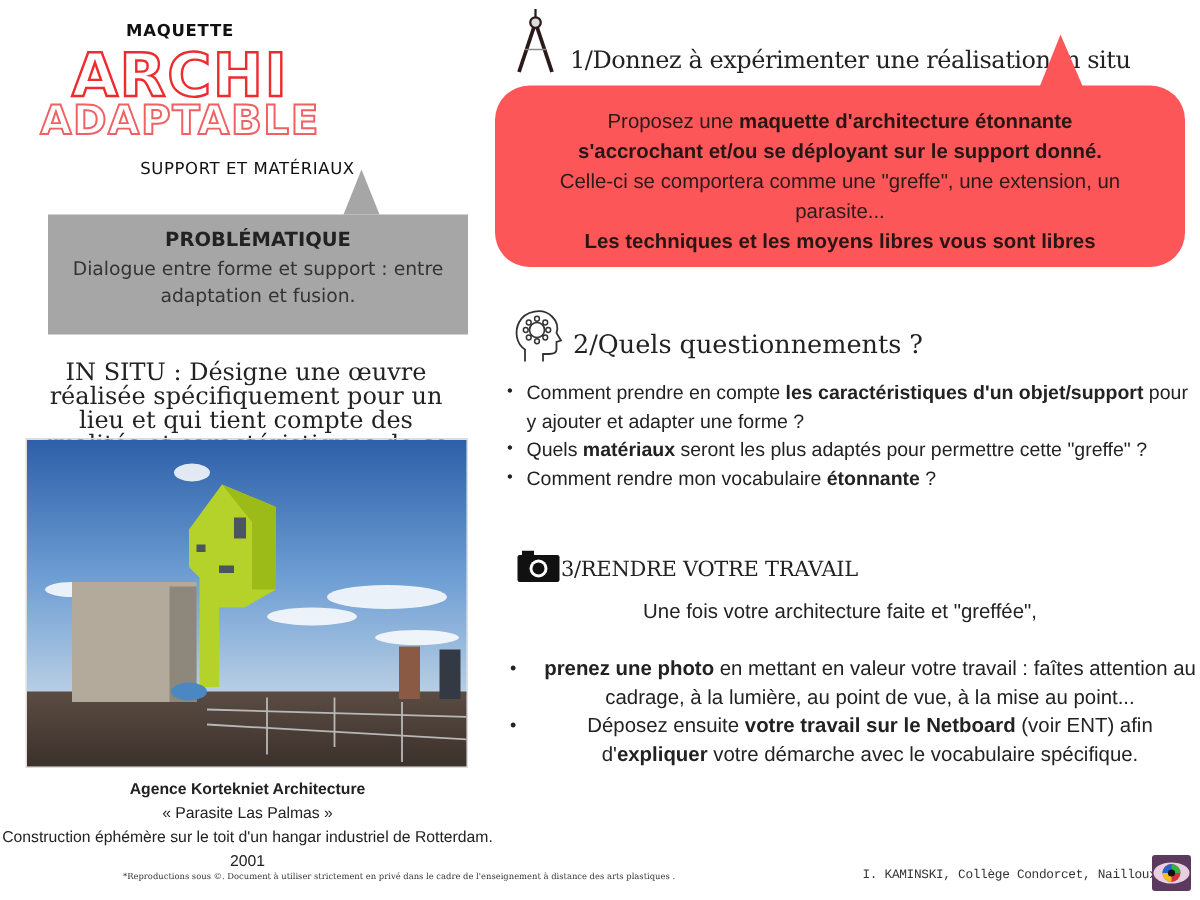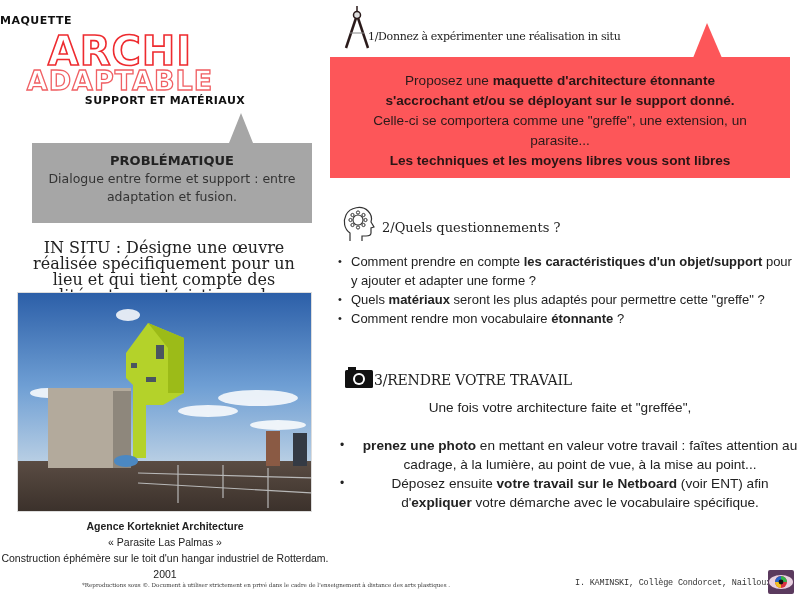--- a/index.html
+++ b/index.html
@@ -1,25 +1,25 @@
 <!DOCTYPE html>
 <html><head>
 <meta charset="utf-8">
 <style>
   * { margin:0; padding:0; box-sizing:border-box; }
   html, body { width:800px; height:600px; background:#ffffff; overflow:hidden; }
   body { position:relative; font-family:"Liberation Sans", sans-serif; color:#222; }
   .abs { position:absolute; }
 
   
-  #kicker { left:0; width:240px; top:14px; font-family:"DejaVu Sans", sans-serif; font-weight:bold; font-size:11px; letter-spacing:0.5px; color:#111; }
+  #kicker { left:0; width:240px; top:14px; text-align:center; font-family:"DejaVu Sans", sans-serif; font-weight:bold; font-size:11px; letter-spacing:0.5px; color:#111; }
   .outline-title { left:0; width:240px; text-align:center; font-family:"DejaVu Sans", sans-serif; font-weight:bold; color:#fff; -webkit-text-stroke:1.6px #ee2b2f; letter-spacing:1px; }
   #title1 { top:30px; font-size:40px; line-height:42px; }
   #title2 { top:66px; font-size:27px; line-height:30px; -webkit-text-stroke:1.3px #f06064; }
-  #subtitle { left:0; width:320px; top:94px; text-align:center; font-family:"DejaVu Sans", sans-serif; font-size:11px; letter-spacing:0.4px; color:#111; padding-left:10px;font-weight:bold; }
+  #subtitle { left:0; width:320px; top:106px; text-align:center; font-family:"DejaVu Sans", sans-serif; font-size:11px; letter-spacing:0.4px; color:#111; padding-left:10px; }
 
   #gray-box { left:32px; top:143px; width:280px; height:80px; background:#a6a6a6; text-align:center; padding-top:9px; }
   #gray-tri { left:229px; top:113px; width:0; height:0; border-left:12px solid transparent; border-right:12px solid transparent; border-bottom:30px solid #a6a6a6; }
   #prob-title { font-family:"DejaVu Sans", sans-serif; font-weight:bold; font-size:13px; color:#222; line-height:18px; }
   #prob-text { font-family:"DejaVu Sans", sans-serif; font-size:12.5px; color:#333; line-height:18px; padding:0 6px; }
 
   #insitu { left:18px; top:240px; width:292px; text-align:center; font-family:"DejaVu Serif", serif; font-size:16px; line-height:16px; color:#222; }
 
   #photo { left:17px; top:292px; width:295px; height:220px; overflow:hidden; border:1px solid #ddd; }
   #photo svg { display:block; }
@@ -27,27 +27,27 @@
   #caption { left:0; width:330px; top:518px; text-align:center; font-family:Liberation Sans, sans-serif; font-size:10.5px; line-height:16px; color:#222; }
   #cap-title { font-weight:bold; }
 
   #disclaimer { left:82px; top:582px; font-family:"DejaVu Serif", serif; font-size:5.6px; color:#333; white-space:nowrap; }
   #author { left:575px; top:578px; font-family:Liberation Mono, monospace; font-size:8.5px; color:#333; white-space:nowrap; letter-spacing:-0.2px; }
   #eye-logo { left:768px; top:570px; width:26px; height:24px; border-radius:2px; overflow:hidden; }
 
   
   .section-head { font-family:"DejaVu Serif", serif; color:#222; white-space:nowrap; }
   #s1-icon { left:342px; top:6px; width:30px; height:44px; }
-  #s1-title { left:368px; top:30px; font-size:11px; letter-spacing:-0.3px; }
+  #s1-title { left:380px; top:30px; font-size:16px; letter-spacing:-0.3px; }
   #red-tri { left:693px; top:23px; width:0; height:0; border-left:14px solid transparent; border-right:15px solid transparent; border-bottom:35px solid #fd5659; }
-  #red-box { left:330px; top:57px; width:460px; height:121px; background:#fd5659; text-align:center; padding-top:14px; font-size:13.6px; line-height:20px; color:#2a1a1a; }
+  #red-box { left:330px; top:57px; width:460px; height:121px; background:#fd5659; text-align:center; padding-top:14px; font-size:13.6px; line-height:20px; color:#2a1a1a;border-radius:23px; }
   #red-box b { color:#2a1515; }
 
   #s2-icon { left:342px; top:205px; width:34px; height:38px; }
-  #s2-title { left:382px; top:220px; font-size:13px; }
+  #s2-title { left:382px; top:220px; font-size:17px; }
   #s2-list { left:338px; top:252px; width:460px; font-size:13px; line-height:19px; color:#222; list-style:none; }
   #s2-list li { position:relative; padding-left:13px; }
   #s2-list li::before { content:"•"; position:absolute; left:0; top:0; font-size:11px; }
 
   #s3-icon { left:344px; top:367px; width:30px; height:22px; }
   #s3-title { left:374px; top:372px; font-size:14px; letter-spacing:-0.2px; }
   #s3-intro { left:330px; width:460px; top:400px; text-align:center; font-size:13.6px; color:#222; }
   #s3-list { left:338px; top:436px; width:460px; font-size:13.6px; line-height:19px; color:#222; list-style:none; }
   #s3-list li { position:relative; padding-left:24px; text-align:center; }
   #s3-list li::before { content:"•"; position:absolute; left:2px; top:0; font-size:12px; }

